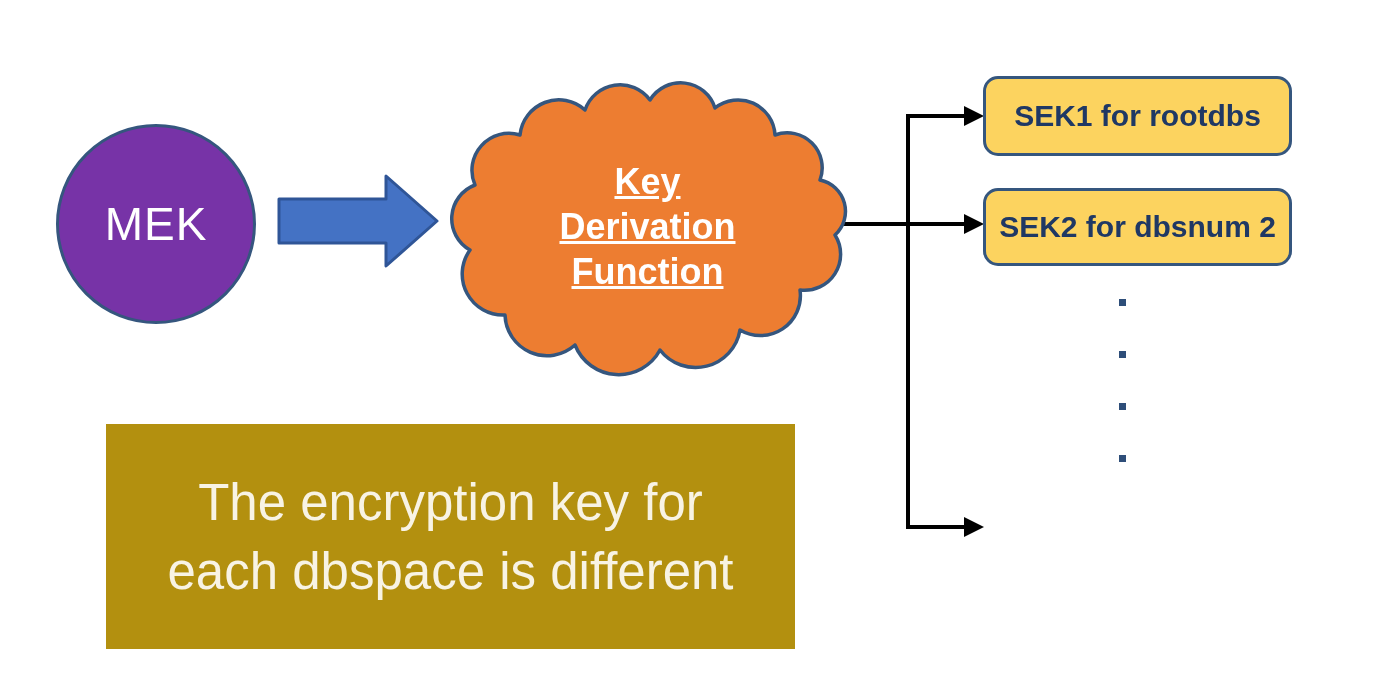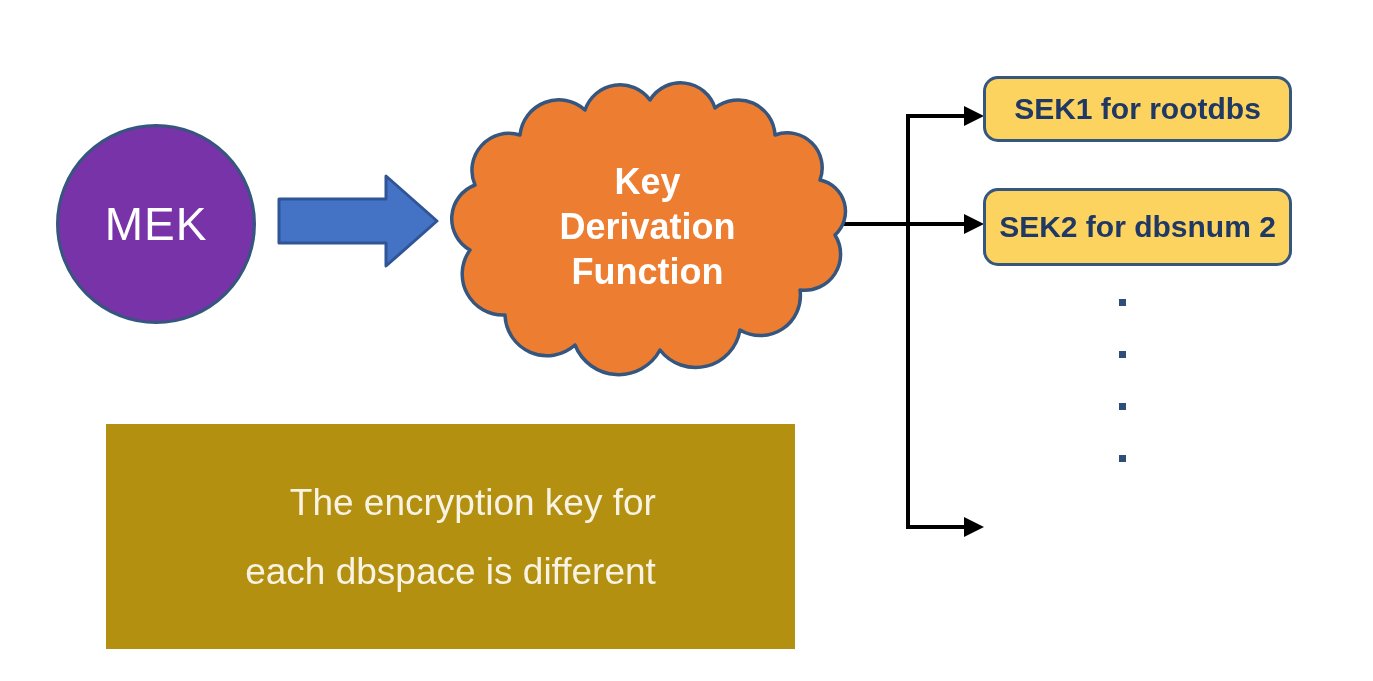--- a/index.html
+++ b/index.html
@@ -36,35 +36,36 @@
 
   .kdf-label {
     position: absolute;
     left: 455px; top: 95px;
     width: 385px; height: 262px;
     color: var(--white_text);
     font-weight: bold;
     font-size: 36px;
     line-height: 45px;
     white-space: pre-line;
+    text-decoration: underline;
   }
 
   .sek {
     position: absolute;
     left: 983px;
     width: 309px;
     box-sizing: border-box;
     background: var(--sek_fill);
     border: 3px solid var(--node_border);
     border-radius: 15px;
     color: var(--sek_text);
     font-weight: bold;
     font-size: 30px;
   }
-  .sek1 { top: 76px;  height: 66px; }
+  .sek1 { top: 76px;  height: 80px; }
   .sek2 { top: 188px; height: 78px; }
   .sek3 { top: 487px; height: 80px; }
 
   .dots {
     position: absolute;
     left: 1119px; top: 299px;
     display: flex;
     flex-direction: column;
     gap: 45px;
   }
@@ -73,24 +74,23 @@
     width: 7px; height: 7px;
     background: var(--dot);
   }
 
   .caption {
     position: absolute;
     left: 106px; top: 424px;
     width: 689px; height: 225px;
     background: var(--caption_fill);
     color: var(--caption_text);
-    font-size: 37px;
+    font-size: 51px;
     line-height: 69px;
     white-space: pre-line;
-    text-align: right;
   }
 </style>
 </head>
 <body>
 
 <div class="canvas">
 
   <svg class="layer" width="1373" height="681" viewBox="0 0 1373 681">
 
     <g style="stroke: var(--connector); stroke-width: 4; fill: none;">

